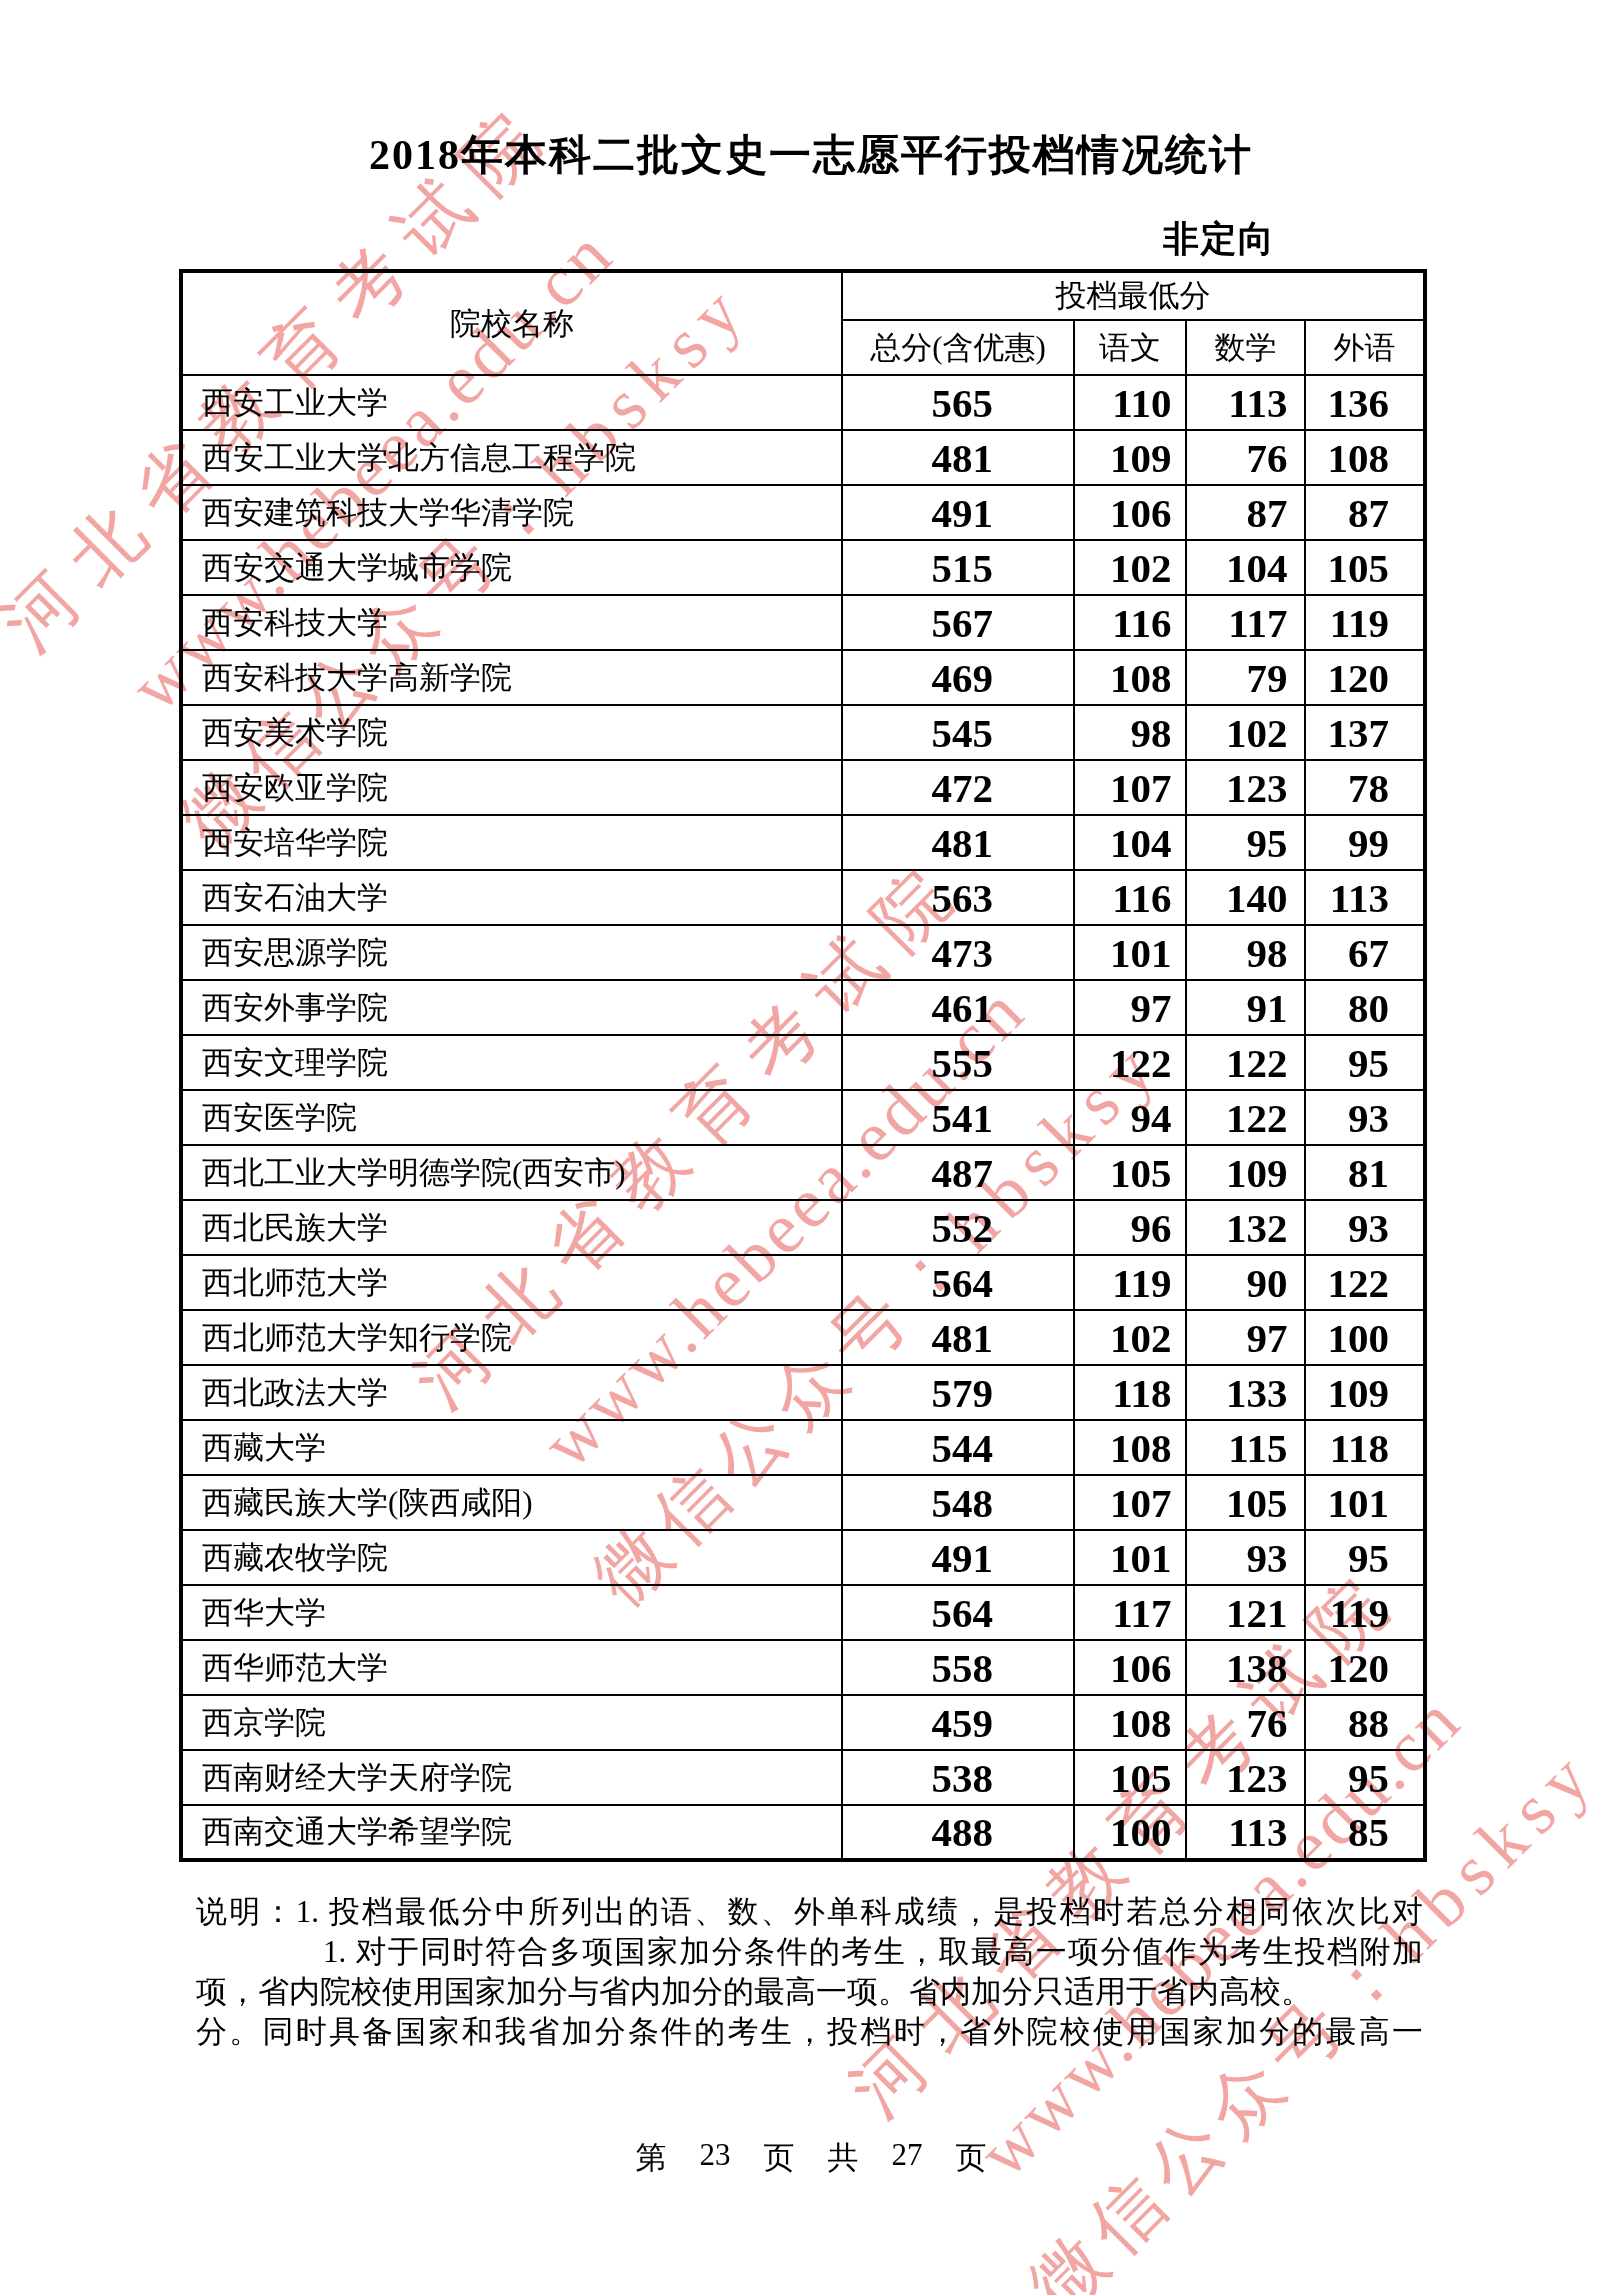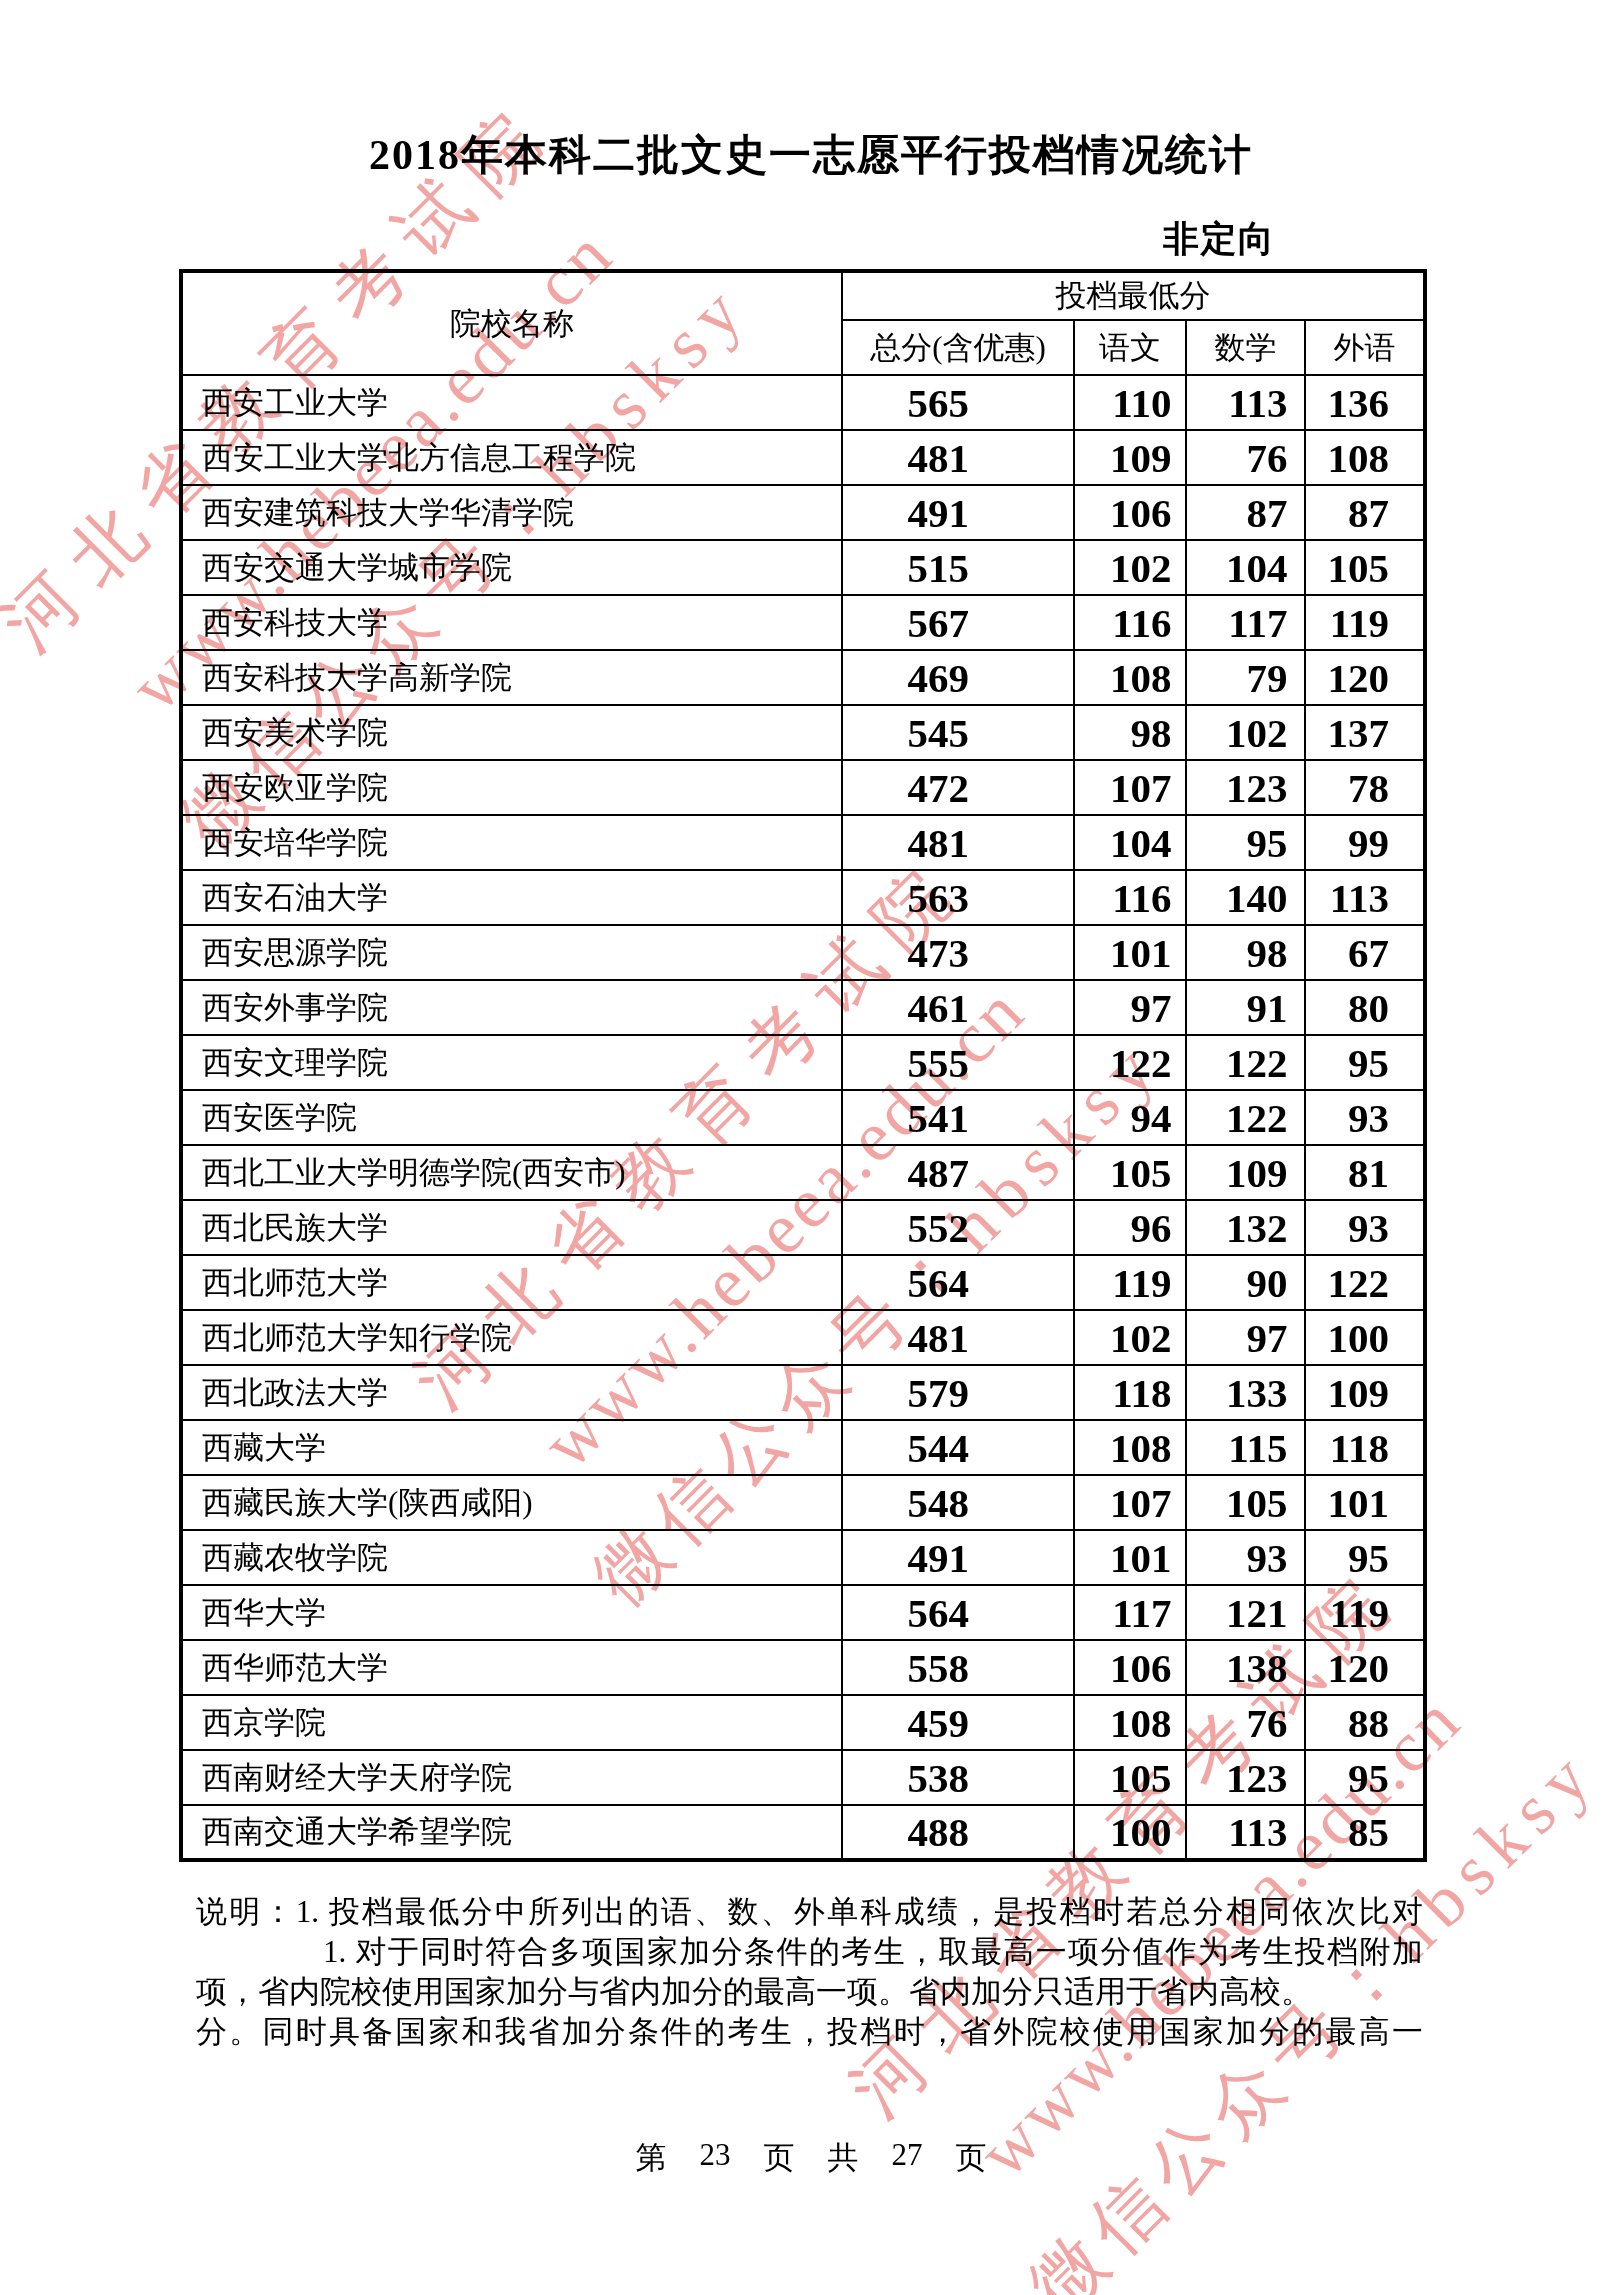--- a/index.html
+++ b/index.html
@@ -54,21 +54,21 @@
     padding:0;
     font-weight:normal;
     overflow:hidden;
   }
   .scores thead tr.h1 { height:49px; }
   .scores thead tr.h2 { height:55px; }
   .scores tbody tr    { height:55px;margin-top:32px; }
   .scores th { text-align:center; font-size:31px; }
   td.school  { text-align:left; padding-left:19px; font-size:31px; }
   td.num     { text-align:right; font-size:41px; font-weight:bold; }
-  td.c-total   { padding-right:104px; }
+  td.c-total   { padding-right:80px; }
   td.c-chinese { padding-right:13.6px;padding-left:28px;  }
   td.c-math    { padding-right:16.4px;  }
   td.c-foreign { padding-right:34px;  }
   .notes {
     position:absolute; left:196px; top:1892px; width:1227px;
     font-size:31px; line-height:40px;
   }
   .note-line { text-align:left; }
   .note-just { text-align-last:justify; }
   .note-indent { padding-left:127px; }

